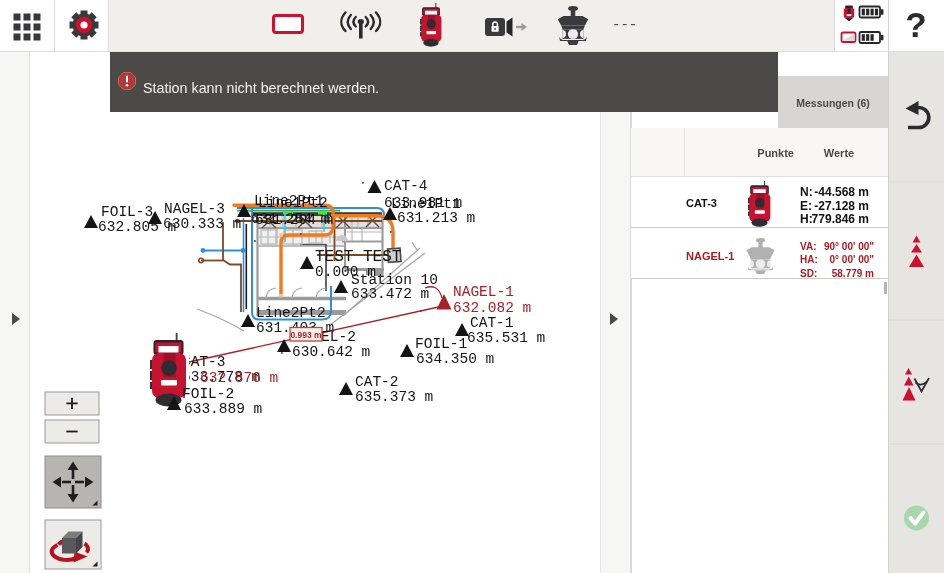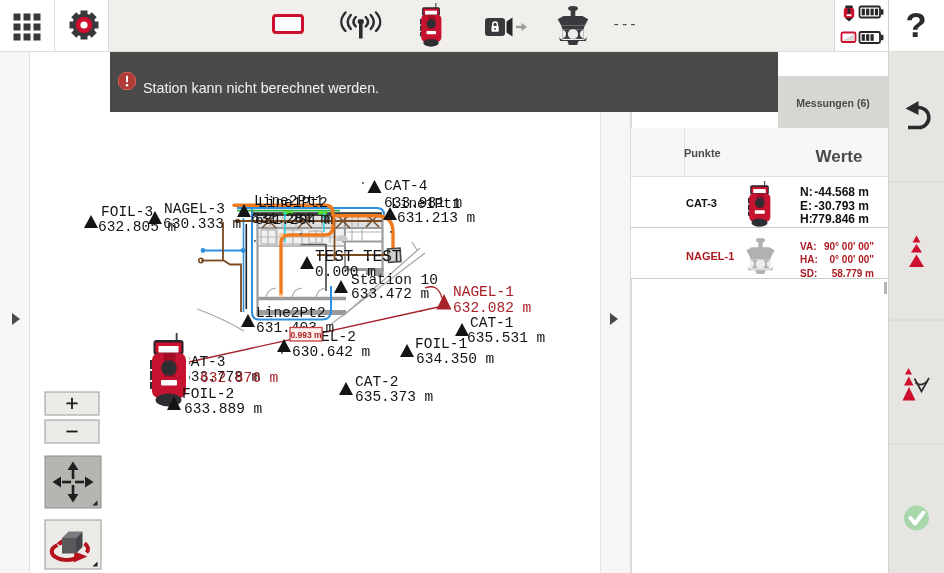--- a/index.html
+++ b/index.html
@@ -357,31 +357,31 @@
 <path d="M84.5,543.5 A14.8,8.2 0 0 1 86.5,552.5" stroke="#b5121b" stroke-width="4" fill="none"></path>
 <polygon points="92.5,566.5 97.5,561.5 97.5,566.5" fill="#1f1f1f"></polygon>
 </g>
 </svg>
 
 <div class="abs" style="left:631px;top:51px;width:257px;height:522px;background:#fff;border-left:1px solid #dbd9d7;box-sizing:border-box"></div>
 <div class="abs" style="left:778px;top:76px;width:110px;height:52px;background:#d8d6d2"></div>
 <div class="abs b" style="left:778px;top:97px;width:110px;font-size:10.5px;color:#4a4a4a;text-align:center">Messungen (6)</div>
 <div class="abs" style="left:631px;top:128px;width:257px;height:49px;background:#f8f7f6;border-bottom:1px solid #e0dfde;box-sizing:border-box"></div>
 <div class="abs" style="left:684px;top:128px;width:1px;height:49px;background:#e3e2e1"></div>
-<div class="abs b" style="left:684px;top:147px;width:110px;font-size:11px;color:#4a4a4a;text-align:left">Punkte</div>
-<div class="abs b" style="left:794px;top:147px;width:90px;font-size:17px;color:#4a4a4a;text-align:center">Werte</div>
+<div class="abs b" style="left:684px;top:147px;width:110px;font-size:11px;color:#4a4a4a;text-align:right">Punkte</div>
+<div class="abs b" style="left:794px;top:147px;width:90px;font-size:11px;color:#4a4a4a;text-align:center">Werte</div>
 
 <div class="abs" style="left:631px;top:177px;width:257px;height:51px;background:#fff;border-bottom:1px solid #cccbca;box-sizing:border-box"></div>
 <div class="abs b" style="left:686px;top:197px;font-size:11px;color:#111">CAT-3</div>
 <svg class="abs" style="left:747px;top:181px" width="25" height="46">
     <use href="#tps" width="25" height="46" preserveAspectRatio="none"></use>
   </svg>
 <div class="abs b" style="left:800px;top:186px;width:69px;font-size:12px;color:#111;line-height:13.7px;white-space:nowrap">
 <div style="position:relative">N:<span style="position:absolute;right:0">-44.568 m</span></div>
-<div style="position:relative">E:<span style="position:absolute;right:0">-30.793 m</span></div>
+<div style="position:relative">E:<span style="position:absolute;right:0">-27.128 m</span></div>
 <div style="position:relative">H:<span style="position:absolute;right:0">779.846 m</span></div>
 </div>
 
 <div class="abs" style="left:631px;top:228px;width:257px;height:51px;background:#fff;border-bottom:1px solid #cccbca;box-sizing:border-box"></div>
 <div class="abs b" style="left:686px;top:250px;font-size:11px;color:#ad1a22">NAGEL-1</div>
 <svg class="abs" style="left:744px;top:238px;color:#b1b1b1" width="33" height="37">
     <use href="#prism" width="33" height="37"></use>
   </svg>
 <div class="abs b" style="left:800px;top:240px;width:74px;font-size:10px;color:#ad1a22;line-height:13.4px;white-space:nowrap">
 <div style="position:relative">VA:<span style="position:absolute;right:0">90° 00' 00"</span></div>

